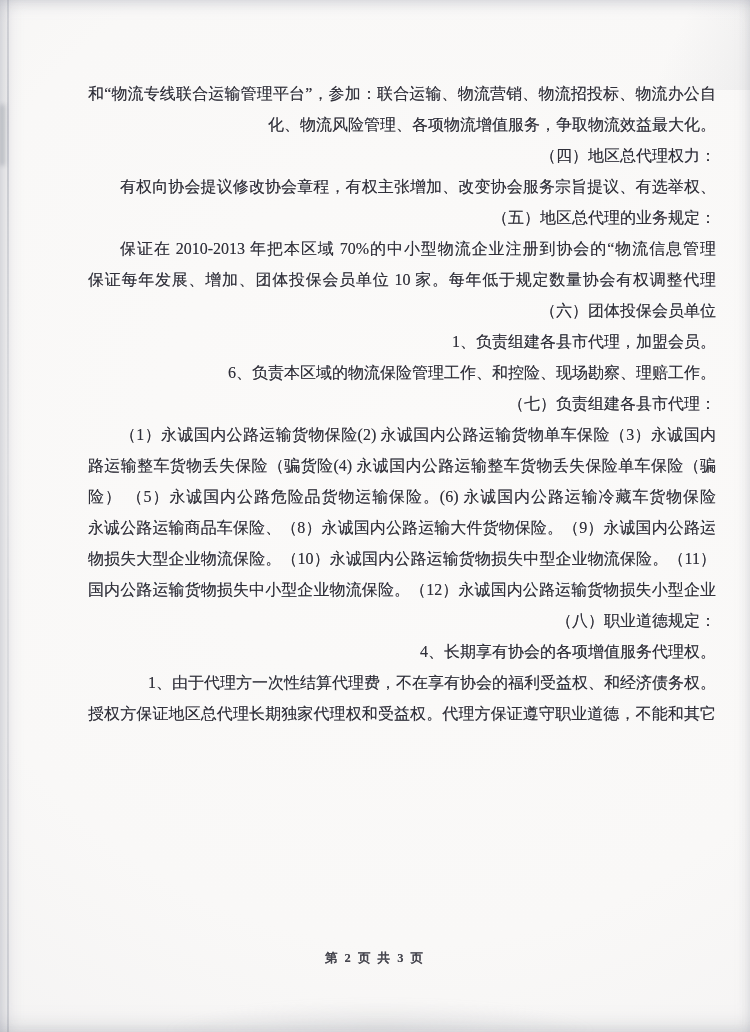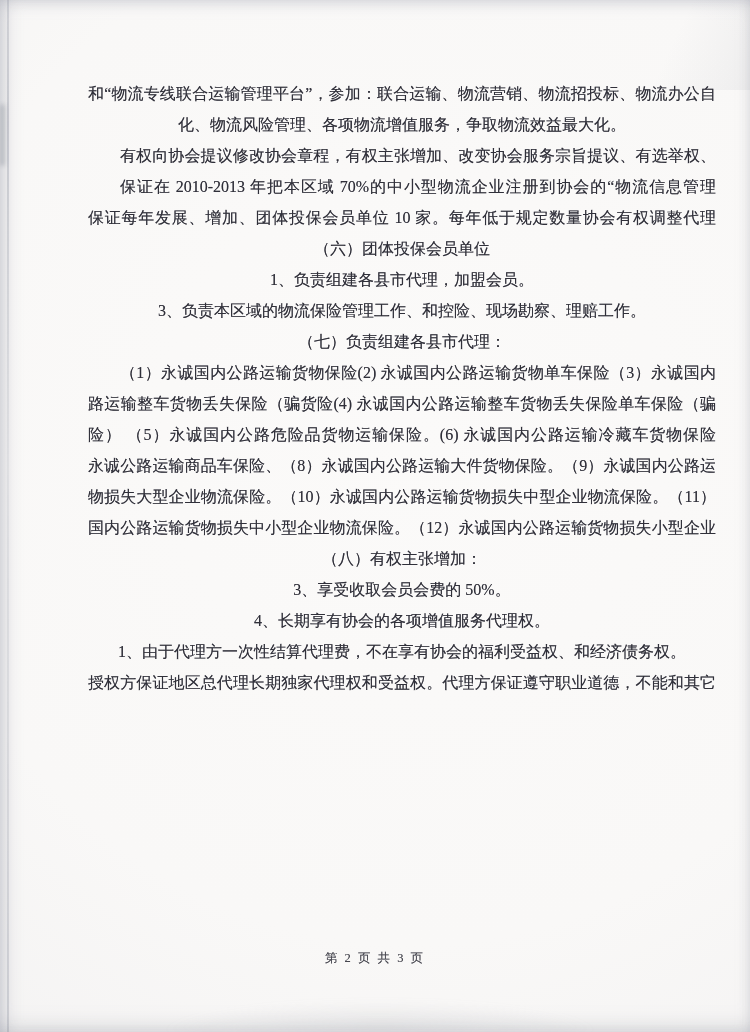--- a/index.html
+++ b/index.html
@@ -75,21 +75,21 @@
     top: 78px;
     width: 628px;
     color: #30303a;
     font-size: 16px;
     text-shadow: 0 0 0.6px rgba(48, 48, 58, 0.55);
   }
   .line {
     height: 31px;
     line-height: 31px;
     white-space: nowrap;
-    text-align: center;
+    text-align: right;
   }
   .line.full {
     white-space: normal;
     text-align: justify;
     text-align-last: justify;
     overflow: hidden;
   }
   .line.indent {
     text-indent: 2em;
   }
@@ -110,34 +110,35 @@
 
 <div class="scan">
   <div class="crease"></div>
   <div class="edge-smudge"></div>
   <div class="corner-shade"></div>
   <div class="bottom-blotch"></div>
 
   <div class="doc-body" style="color: rgb(48, 48, 58);">
       <div class="line full">和“物流专线联合运输管理平台”，参加：联合运输、物流营销、物流招投标、物流办公自动</div>
       <div class="line">化、物流风险管理、各项物流增值服务，争取物流效益最大化。</div>
+      <div class="line">（四）地区总代理权力：</div>
       <div class="line full indent" style="text-indent: 2em;">有权向协会提议修改协会章程，有权主张增加、改变协会服务宗旨提议、有选举权、当</div>
+      <div class="line">（五）地区总代理的业务规定：</div>
       <div class="line full indent" style="text-indent: 2em;">保证在 2010-2013 年把本区域 70%的中小型物流企业注册到协会的“物流信息管理网”。</div>
       <div class="line full">保证每年发展、增加、团体投保会员单位 10 家。每年低于规定数量协会有权调整代理权。</div>
       <div class="line">（六）团体投保会员单位</div>
       <div class="line">1、负责组建各县市代理，加盟会员。</div>
-      <div class="line">3、负责本区域的物流保险管理工作、和控险、现场勘察、理赔工作。</div>
+      <div class="line">6、负责本区域的物流保险管理工作、和控险、现场勘察、理赔工作。</div>
       <div class="line">（七）负责组建各县市代理：</div>
       <div class="line full indent" style="text-indent: 2em;">（1）永诚国内公路运输货物保险(2) 永诚国内公路运输货物单车保险（3）永诚国内公</div>
       <div class="line full">路运输整车货物丢失保险（骗货险(4) 永诚国内公路运输整车货物丢失保险单车保险（骗货</div>
       <div class="line full">险） （5）永诚国内公路危险品货物运输保险。(6) 永诚国内公路运输冷藏车货物保险（7）</div>
       <div class="line full">永诚公路运输商品车保险、（8）永诚国内公路运输大件货物保险。（9）永诚国内公路运输货</div>
       <div class="line full">物损失大型企业物流保险。（10）永诚国内公路运输货物损失中型企业物流保险。（11）永诚</div>
       <div class="line full">国内公路运输货物损失中小型企业物流保险。（12）永诚国内公路运输货物损失小型企业物流</div>
-      <div class="line">（八）有权主张增加：</div>
-      <div class="line">3、享受收取会员会费的 50%。</div>
+      <div class="line">（八）职业道德规定：</div>
       <div class="line">4、长期享有协会的各项增值服务代理权。</div>
       <div class="line">1、由于代理方一次性结算代理费，不在享有协会的福利受益权、和经济债务权。</div>
       <div class="line full">授权方保证地区总代理长期独家代理权和受益权。代理方保证遵守职业道德，不能和其它保</div>
     </div>
 
-  <div class="footer" style="color: rgb(69, 69, 78);">第 2 页 共 3 页</div>
+  <div class="footer" style="color: rgb(69, 69, 78); font-weight: bold;">第 2 页 共 3 页</div>
 </div>
 
 </body></html>

